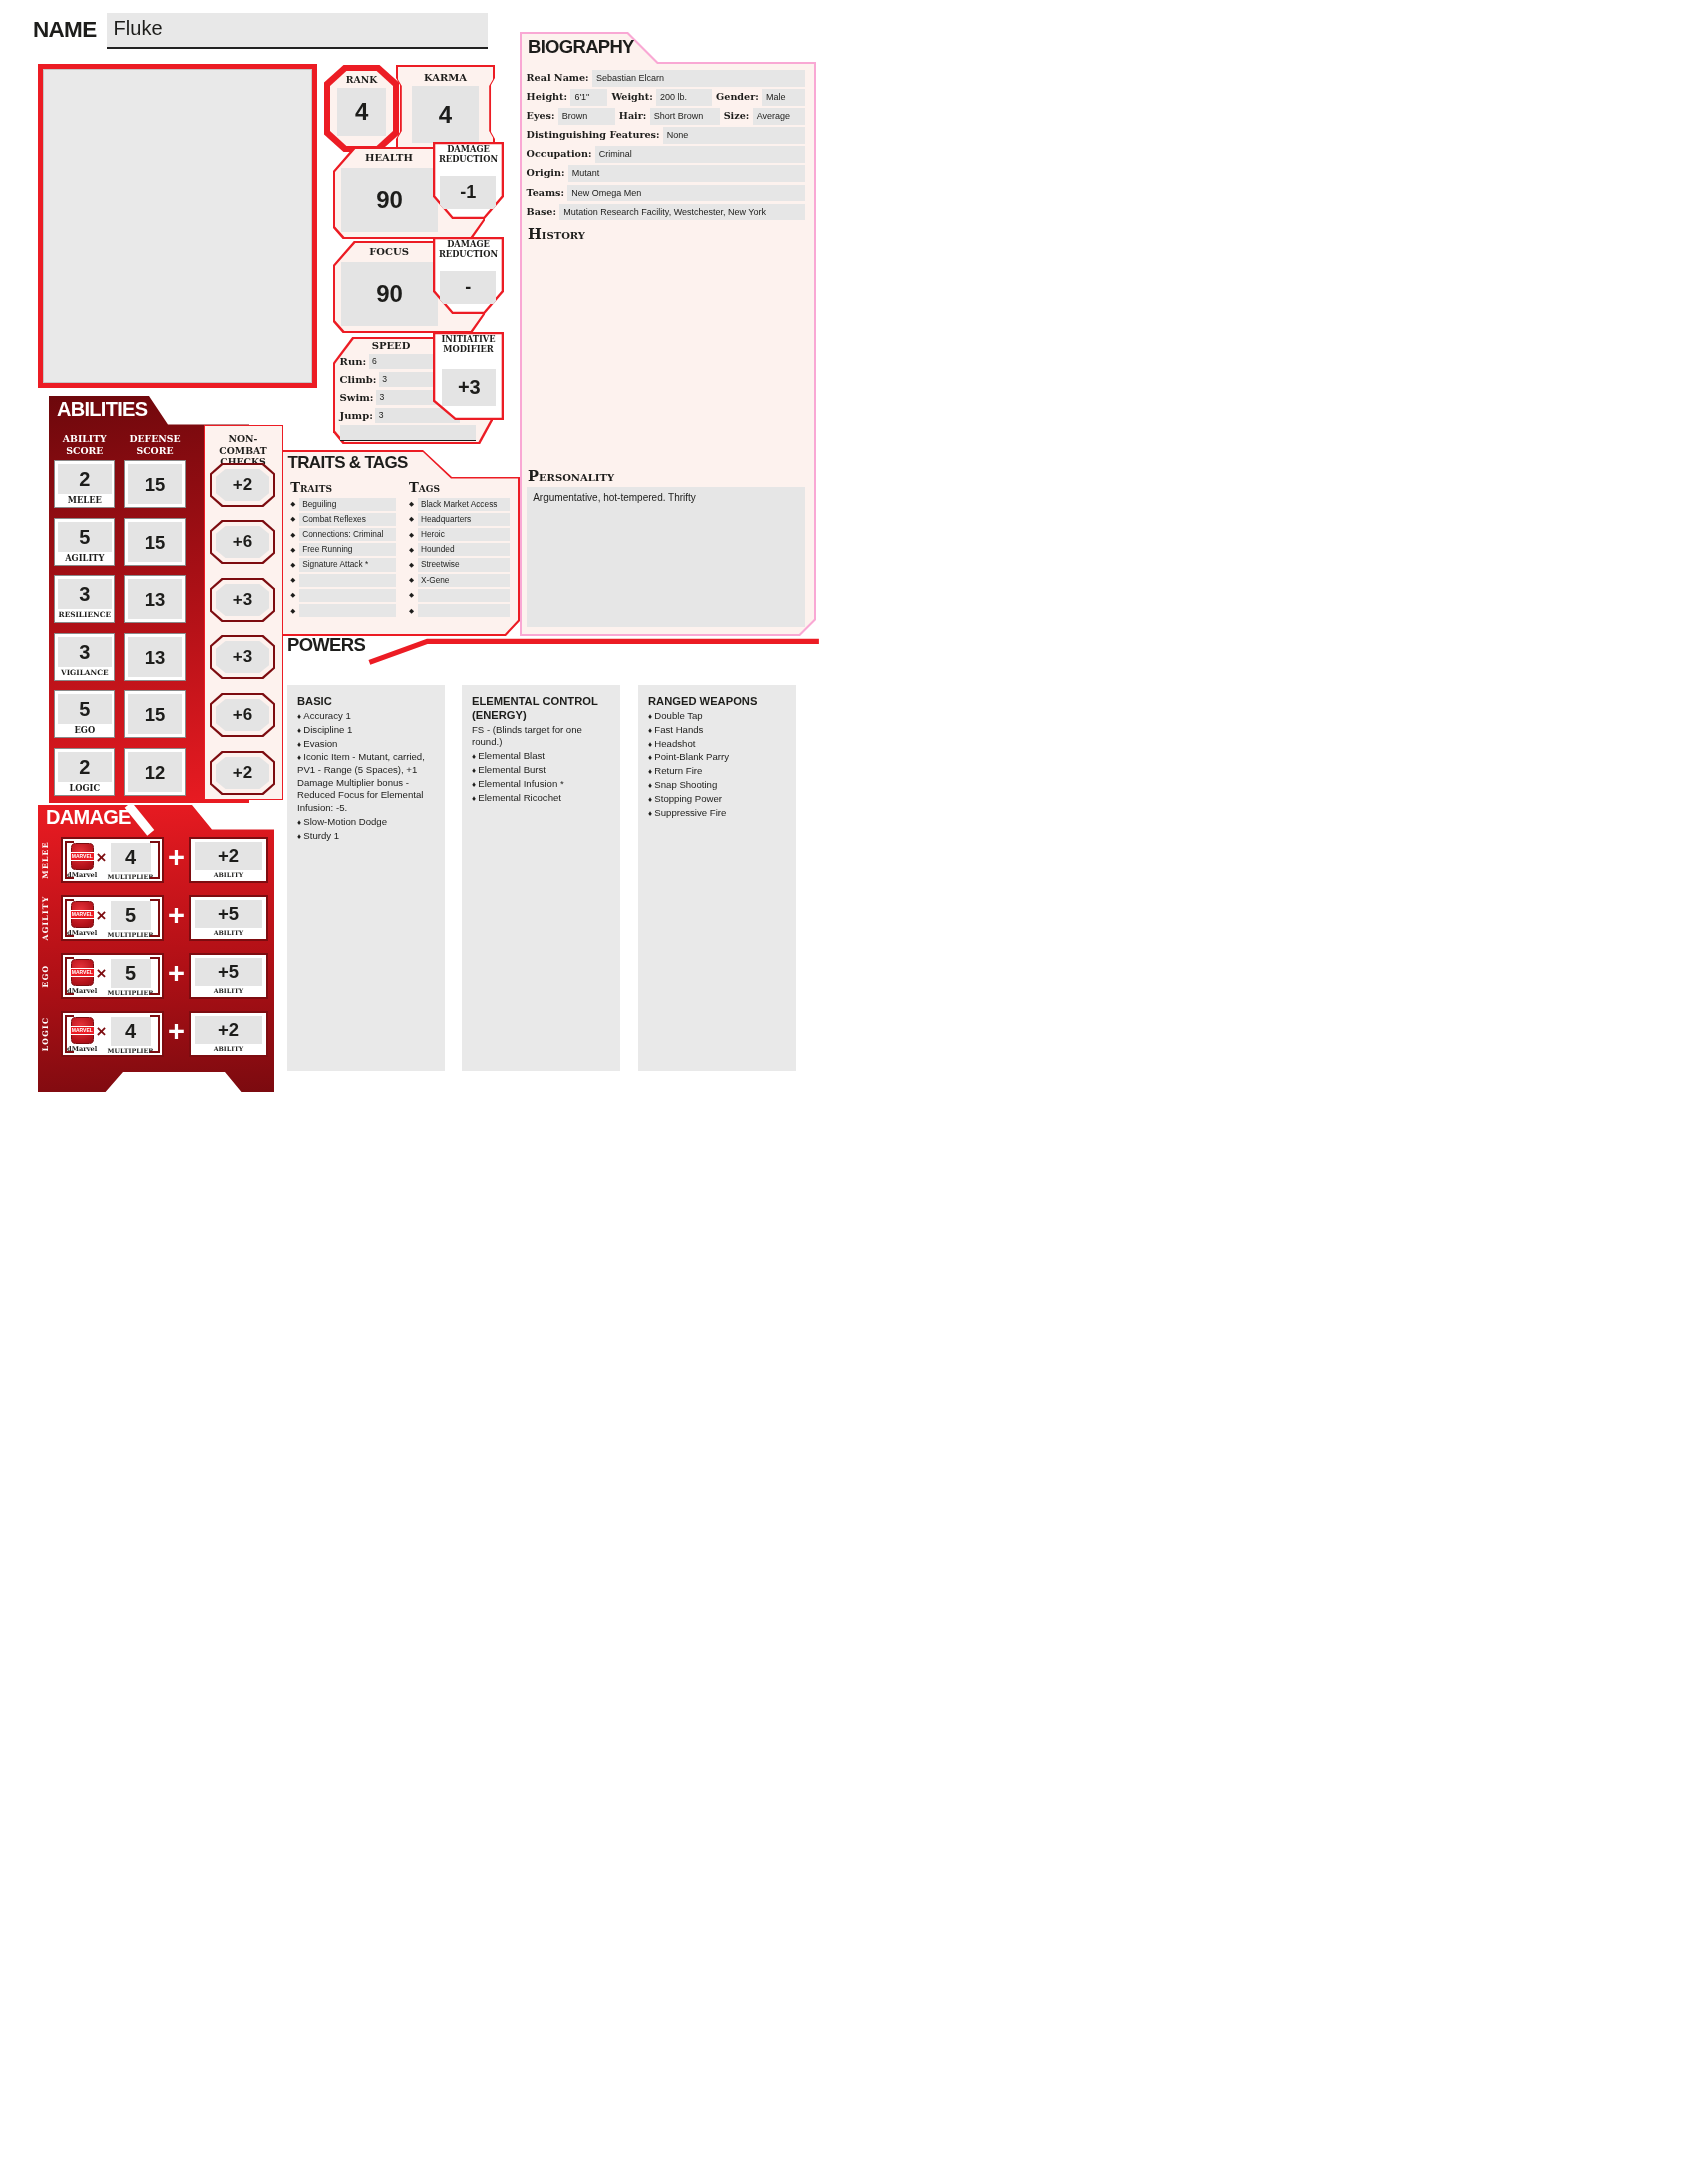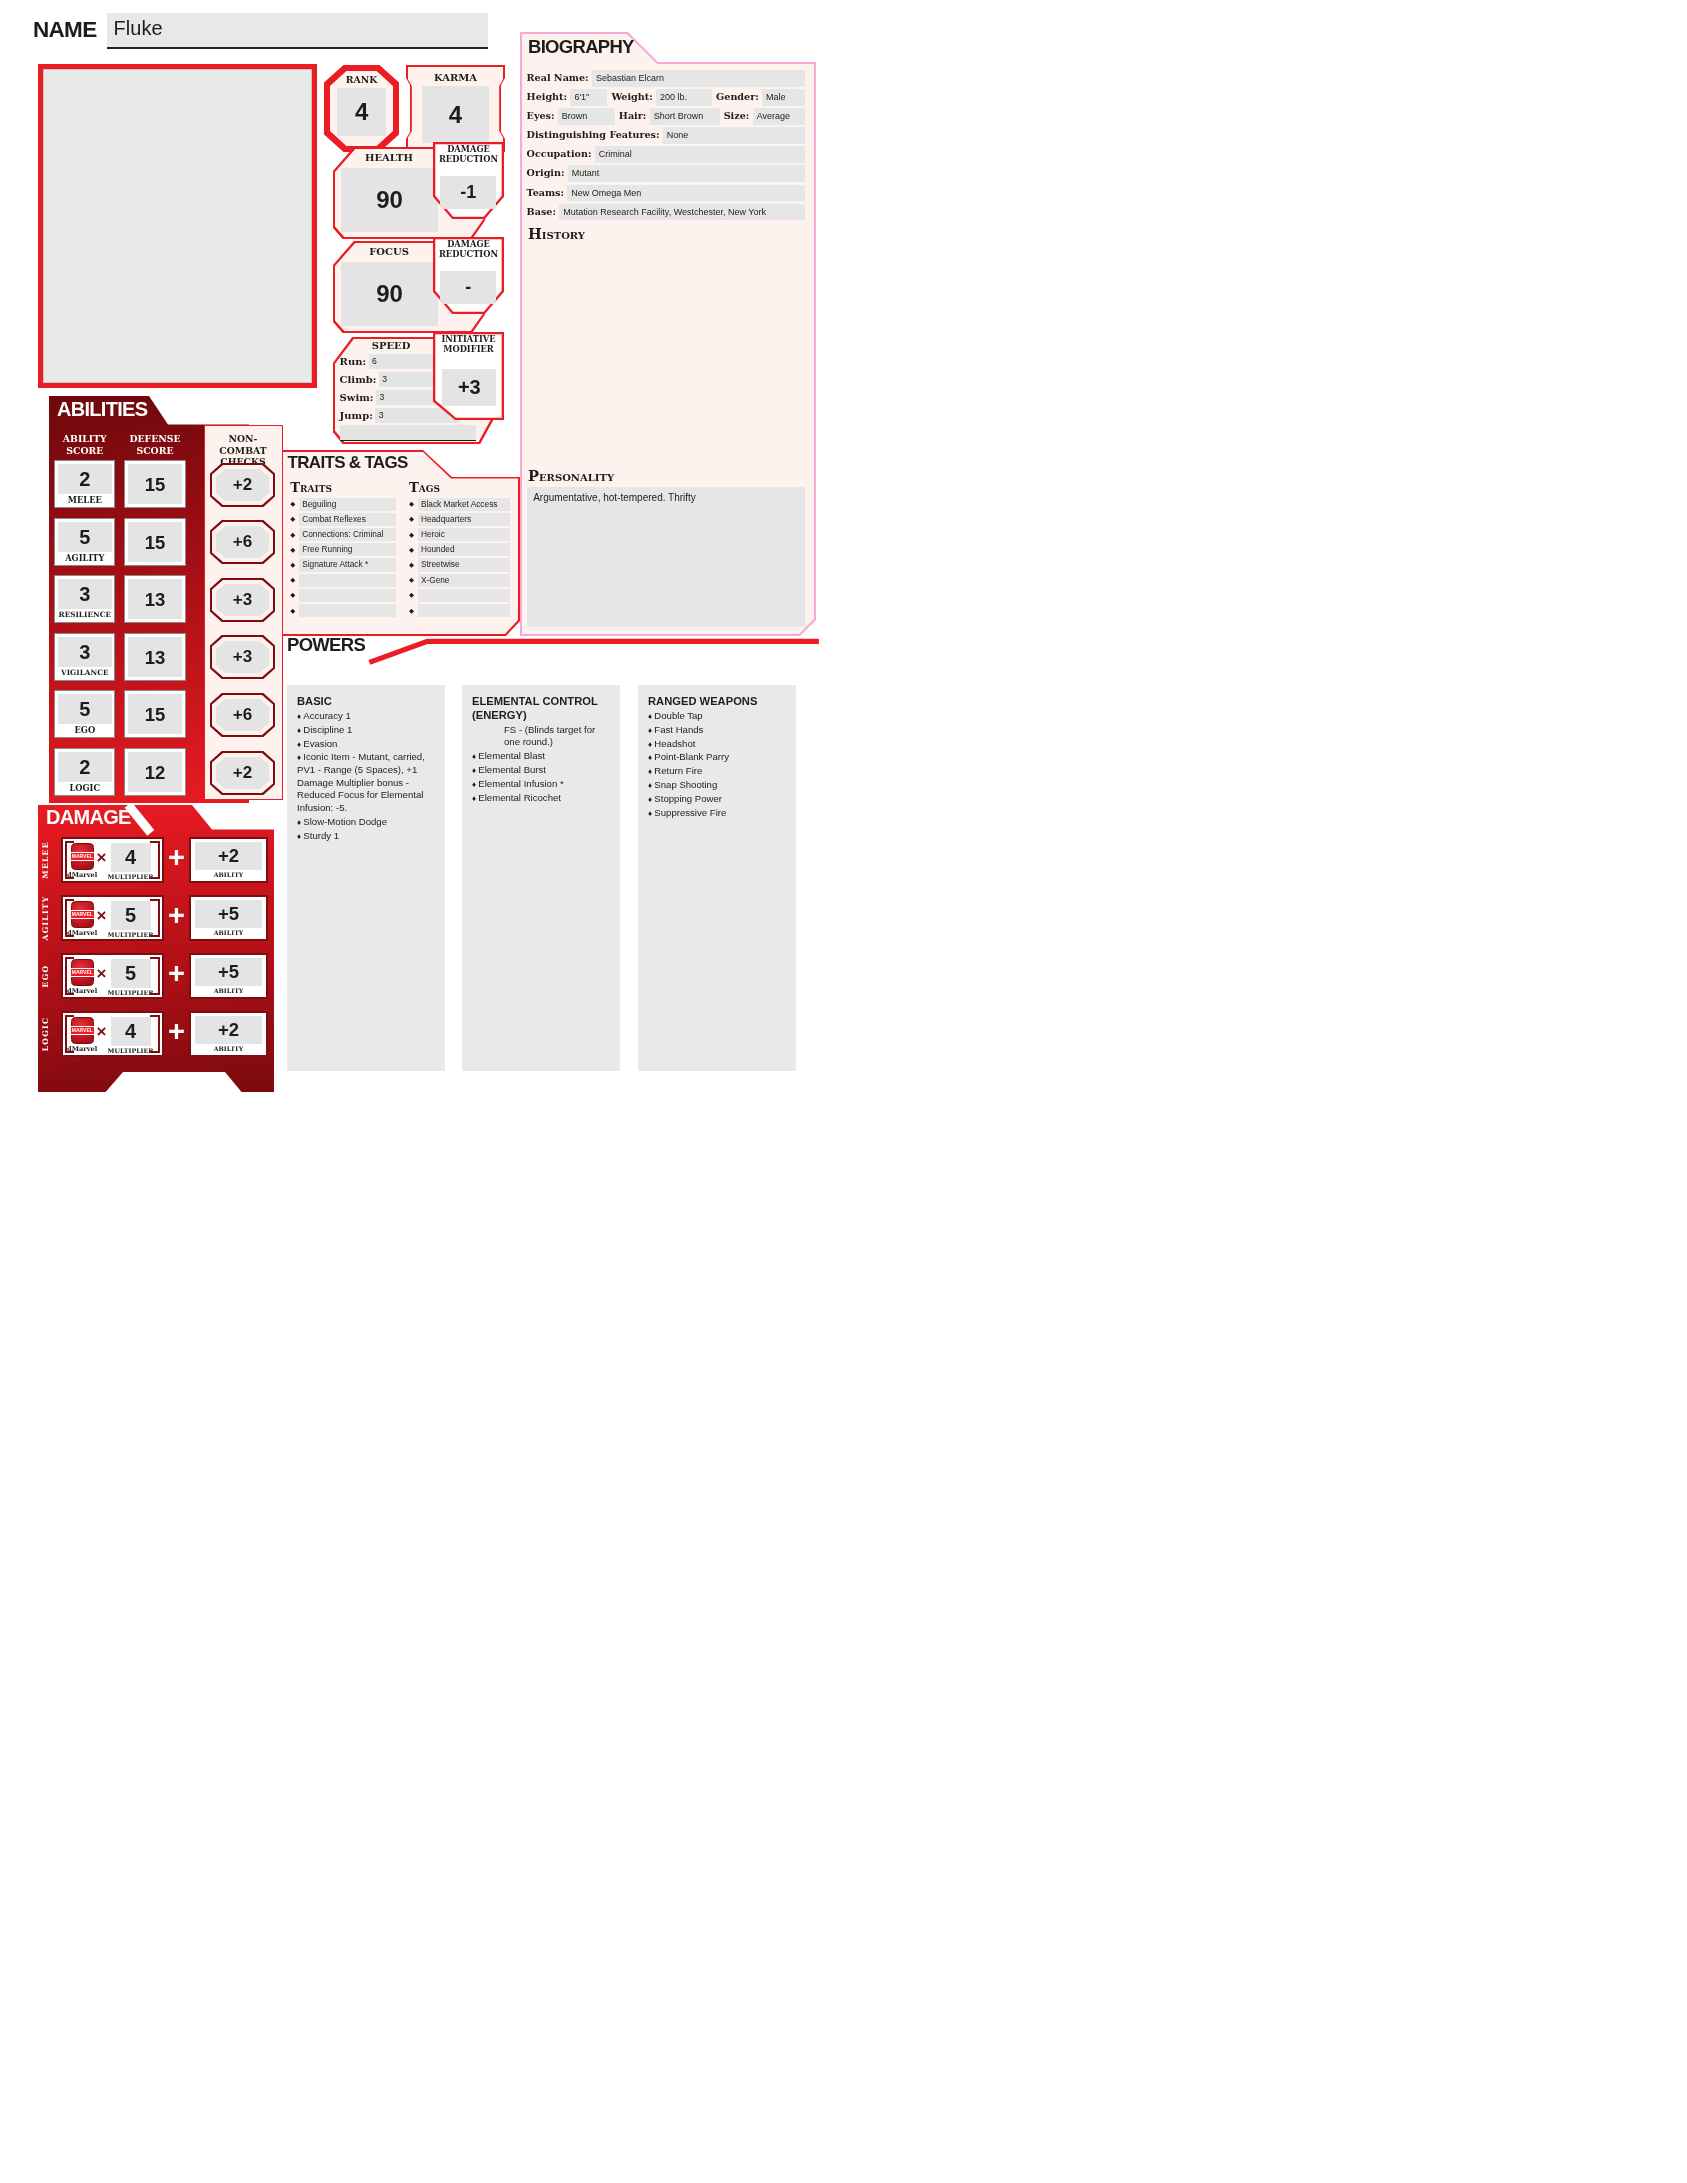--- a/index.html
+++ b/index.html
@@ -23,21 +23,21 @@
   .portrait-inner { position:absolute; inset:4.6px; background:#e9e9e9; border:1.3px solid #c6c6c6; }
 
   
   .rank-badge { left:324px; top:65px; width:75px; height:87px;
     clip-path:polygon(26% 0,74% 0,100% 20%,100% 80%,74% 100%,26% 100%,0 80%,0 20%); background:#ec1c24; }
   .rank-inner { position:absolute; inset:6px; background:#fdf2ee;
     clip-path:polygon(26% 0,74% 0,100% 20%,100% 80%,74% 100%,26% 100%,0 80%,0 20%); }
   .rank-inner .stat-label { margin-top:3.3px; }
   .rank-num { position:absolute; left:13.2px; top:22.5px; width:49px; height:48px; background:#e4e4e4;
     font-size:24px; font-weight:bold; line-height:48px; text-align:center; }
-  .karma-badge { left:406px; top:65px; width:99px; height:87px; background:#ec1c24;
+  .karma-badge { left:396px; top:65px; width:99px; height:87px; background:#ec1c24;
     clip-path:polygon(0 0,100% 0,100% 15%,96% 23%,96% 77%,100% 85%,100% 100%,0 100%,0 85%,4% 77%,4% 23%,0 15%); }
   .karma-inner { position:absolute; inset:2px; background:#fdf2ee;
     clip-path:polygon(0 0,100% 0,100% 15%,96% 23%,96% 77%,100% 85%,100% 100%,0 100%,0 85%,4% 77%,4% 23%,0 15%); }
   .karma-num { position:absolute; left:16px; top:21px; width:67px; height:57px; background:#e4e4e4;
     font-size:24px; font-weight:bold; line-height:57px; text-align:center; }
   .stat-label { font-family:"DejaVu Serif", serif; font-weight:bold; font-size:9.3px; text-align:center; display:block; }
 
   
   .stat-panel { width:160px; height:92px; background:#ec1c24;
     clip-path:polygon(13% 0,100% 0,100% 40%,95% 46%,95% 80%,87% 100%,6% 100%,0 88%,0 26%); }
@@ -94,21 +94,21 @@
   .tt-header { font-size:13.2px; margin-bottom:2.6px; }
   .tt-row { display:flex; align-items:center; height:13.2px; margin-bottom:2px; }
   .tt-diamond { width:8.6px; font-size:6.6px; color:#1d1d1b; }
   .tt-val { flex:1; background:#e6e6e6; height:13.2px; font-size:8.3px; line-height:13.2px; padding-left:3.3px; }
 
   
   .powers-title { left:287px; top:634px; font-size:18.5px; }
   .powers-line { left:363px; top:636px; }
   .power-col { top:685px; width:158px; height:386px; background:#e9e9e9; padding:9.3px 10px; }
   .power-heading { font-size:11.2px; font-weight:bold; line-height:1.25; margin-bottom:1.3px; }
-  .power-intro { font-size:9.6px; line-height:1.32;margin-left:32px; }
+  .power-intro { font-size:9.6px; line-height:1.32; }
   .power-intro:empty { display:none; }
   .power-item { font-size:9.6px; line-height:1.32; margin:1.3px 0; }
   .power-item::before { content:"\2666\00a0"; font-size:8px; }
 
   
   .abilities-panel { left:49px; top:396px; width:200px; height:407px;
     background:linear-gradient(170deg,#6d080c 0%,#a60f15 45%,#ea1b22 100%);
     clip-path:polygon(0 0,100px 0,119px 28.4px,236px 28.4px,236px 407px,0 407px); }
   .abilities-title { position:absolute; left:8px; top:2px; font-size:20px; color:#fff; }
   .nc-strip { position:absolute; left:155px; top:29px; width:79px; height:375px; background:#fdf2ee; border:1.3px solid #ec1c24; }

